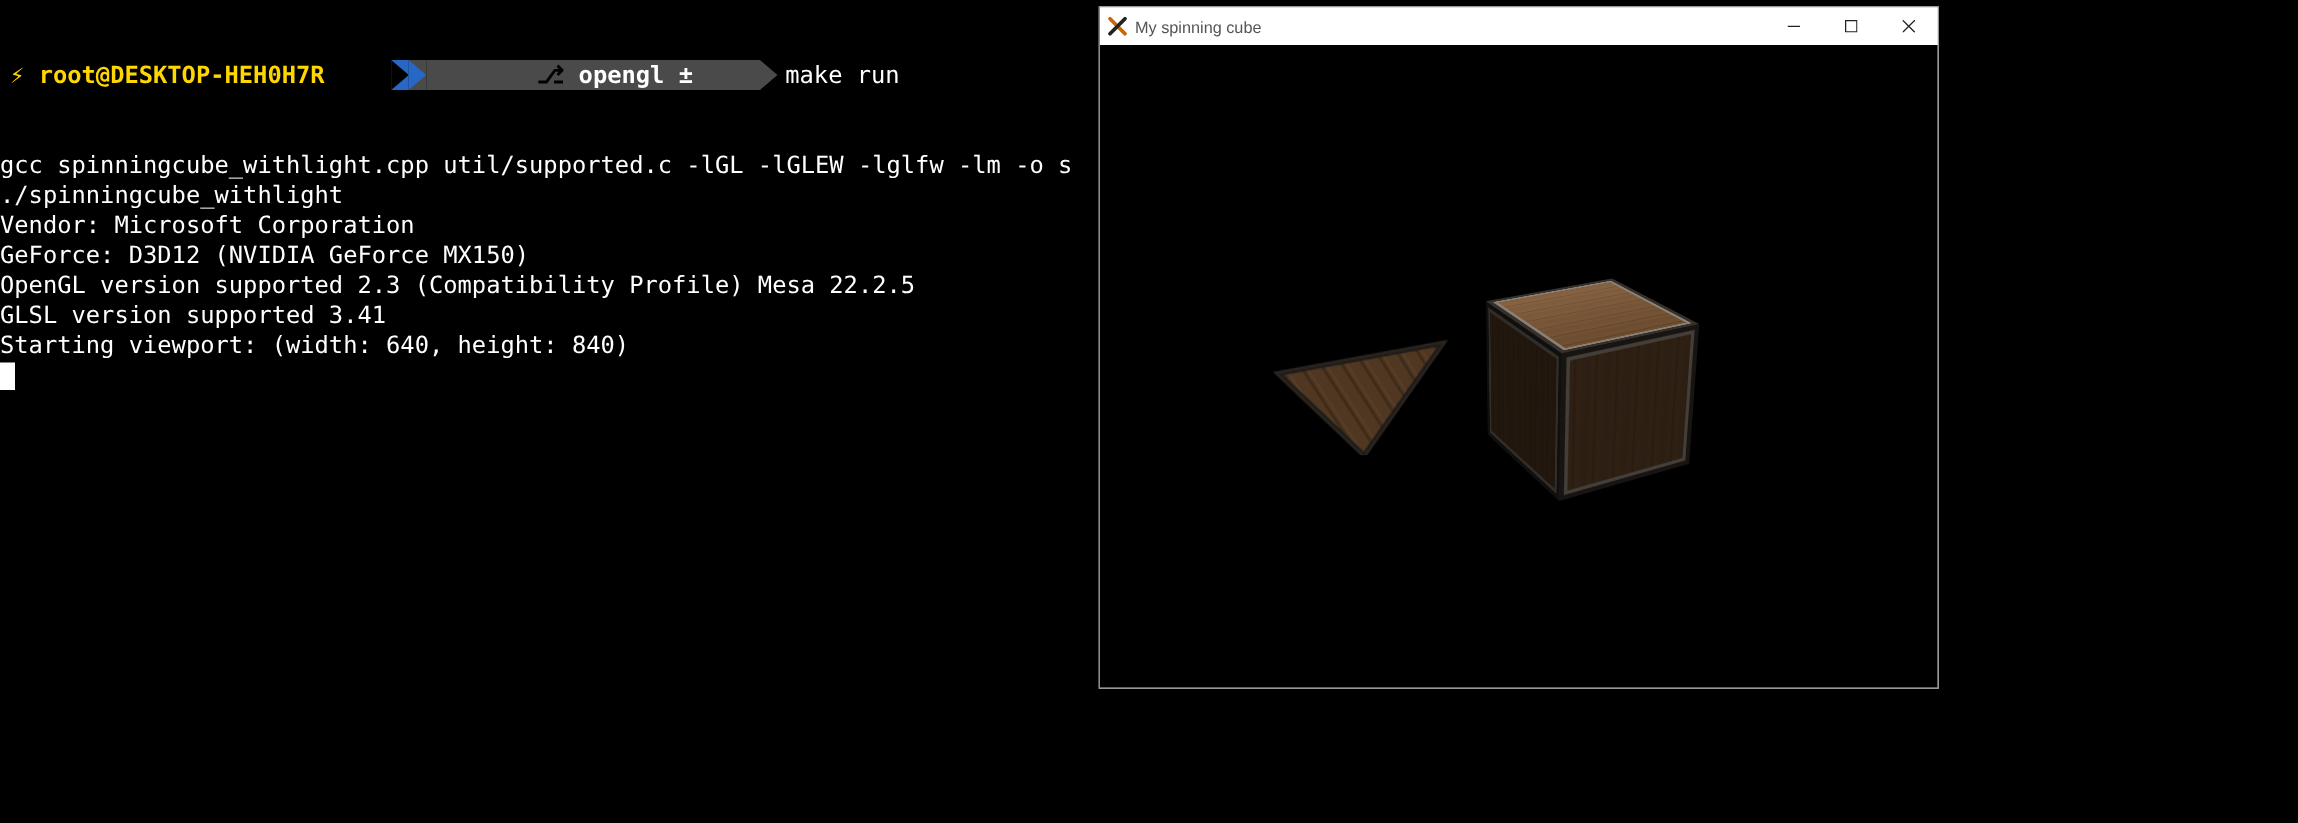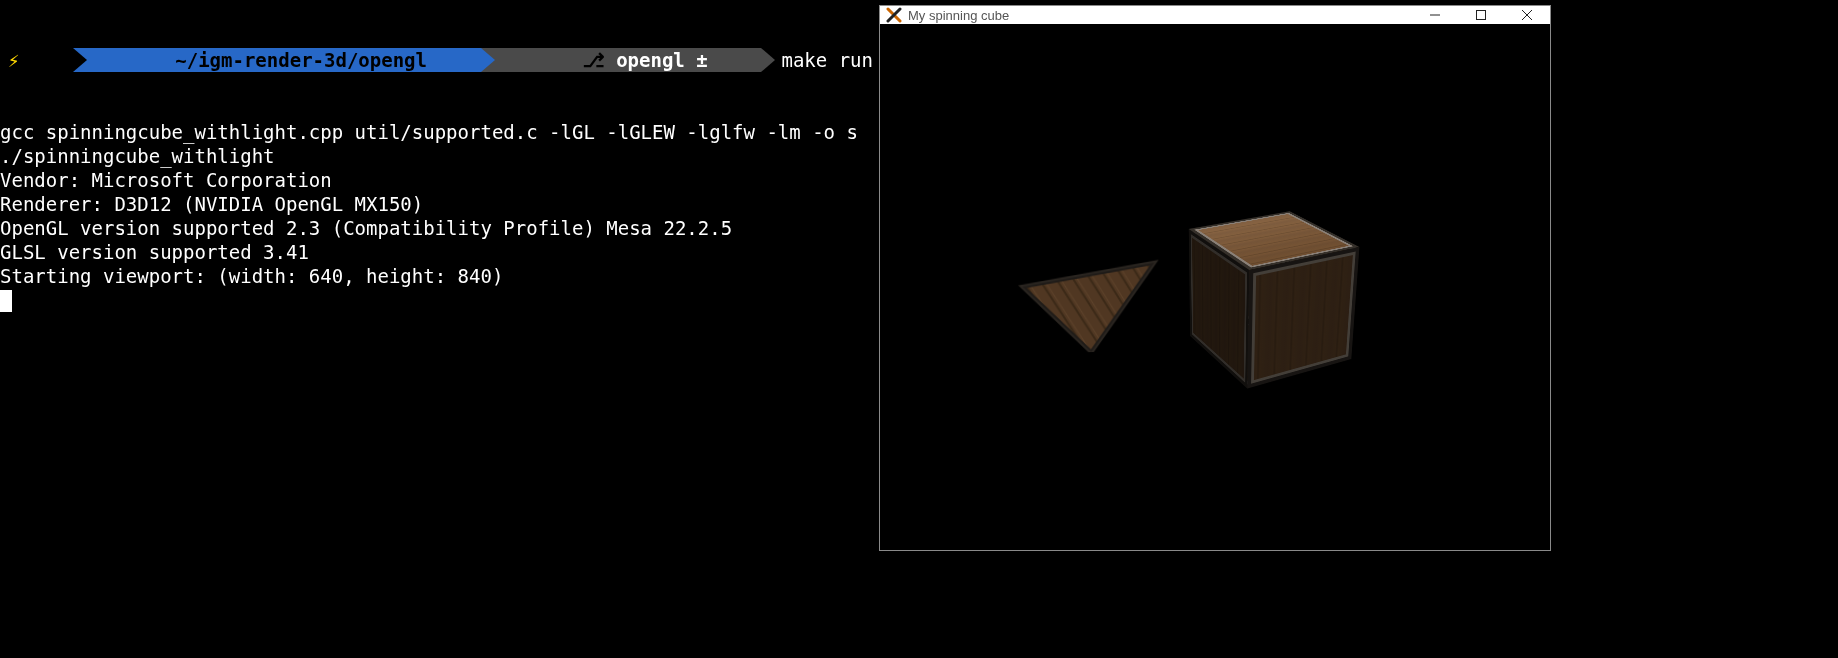--- a/index.html
+++ b/index.html
@@ -72,21 +72,21 @@
     top: 5px;
     width: 672px;
     height: 546px;
     background: #fff;
     border: 1px solid #8a8a8a;
     box-shadow: 0 0 0 1px rgba(0,0,0,0.15);
     display: flex;
     flex-direction: column;
   }
   .titlebar {
-    height: 18px;
+    height: 30px;
     background: #fff;
     display: flex;
     align-items: center;
     font-family: 'Segoe UI', Tahoma, sans-serif;
     font-size: 13px;
     color: #555;
     padding-left: 6px;
     user-select: none;
   }
   .titlebar .xicon {
@@ -177,37 +177,34 @@
     height: 100px;
   }
   .tri svg { width: 100%; height: 100%; display:block; }
 </style>
 </head>
 <body>
 
 <div class="terminal">
   <div class="prompt-row">
     <span class="seg seg-black">
-      <span class="bolt">⚡</span>&nbsp;&nbsp;
+      <span class="bolt">⚡</span>&nbsp;<span>root@DESKTOP-HEH0H7R</span>&nbsp;
     </span>
     <span class="arrow arrow-black-blue"></span>
-    <span class="seg seg-blue">
-      &nbsp;<span>~/igm-render-3d/opengl</span>&nbsp;
-    </span>
     <span class="arrow arrow-blue-grey"></span>
     <span class="seg seg-grey">
       &nbsp;<span class="branch">⎇</span>&nbsp;<span>opengl</span>&nbsp;<span>±</span>&nbsp;
     </span>
     <span class="arrow arrow-grey-black"></span>
     <span class="cmd">make run</span>
   </div>
   <div class="output"><span>gcc spinningcube_withlight.cpp util/supported.c -lGL -lGLEW -lglfw -lm -o s</span>
 <span>./spinningcube_withlight</span>
 <span>Vendor: Microsoft Corporation</span>
-<span>Renderer: D3D12 (NVIDIA OpenGL MX150)</span>
+<span>GeForce: D3D12 (NVIDIA GeForce MX150)</span>
 <span>OpenGL version supported 2.3 (Compatibility Profile) Mesa 22.2.5</span>
 <span>GLSL version supported 3.41</span>
 <span>Starting viewport: (width: 640, height: 840)</span>
 <span class="cursor"></span></div>
 </div>
 
 <div class="app-window">
   <div class="titlebar">
     <span class="xicon">
       <svg viewBox="0 0 16 16">

